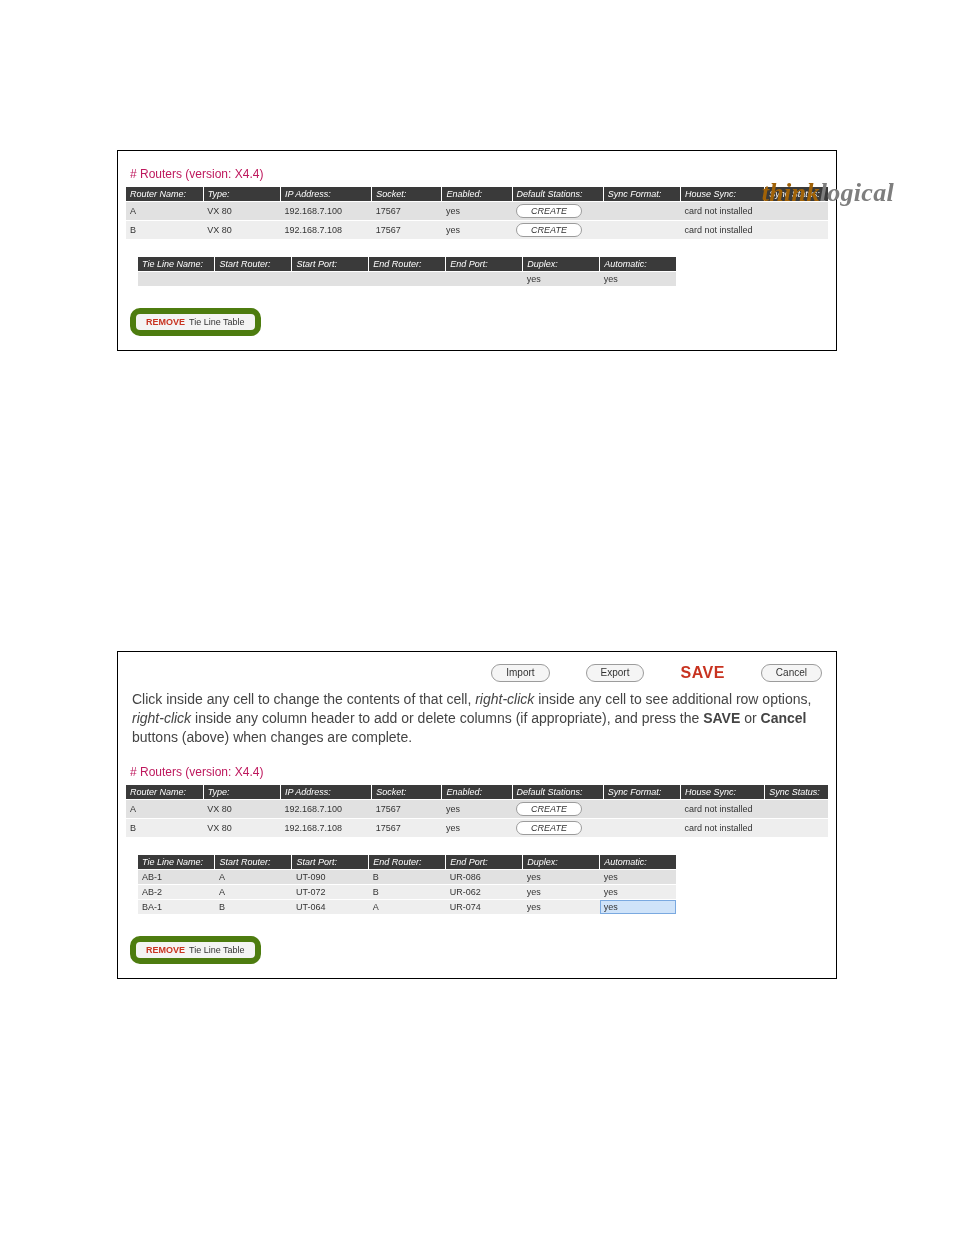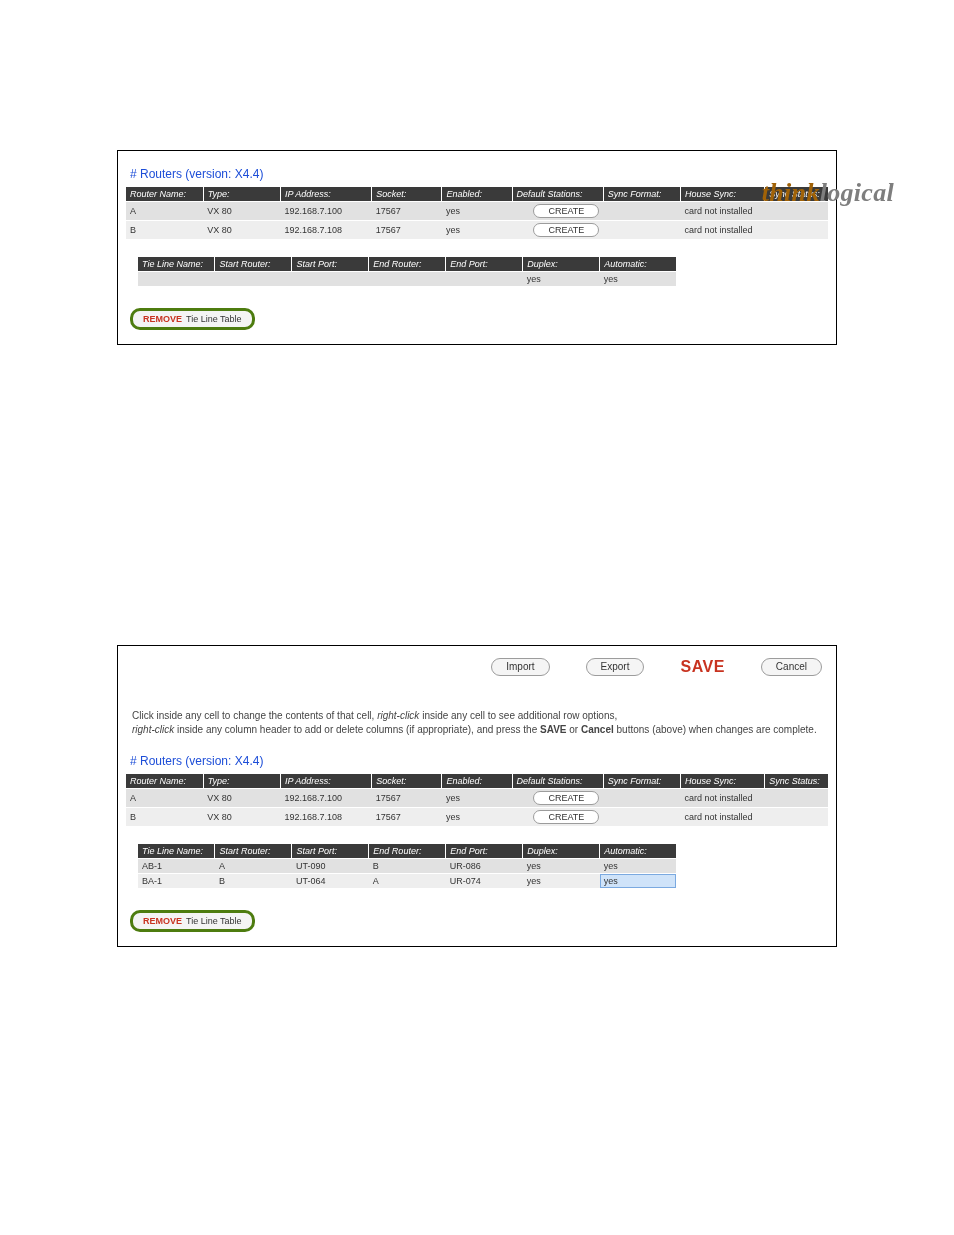--- a/index.html
+++ b/index.html
@@ -58,34 +58,33 @@
     cursor: pointer;
   }
   .save-label {
     color: #c83320;
     font-weight: 700;
     font-size: 16px;
     letter-spacing: 0.5px;
   }
 
   .instructions {
-    font-size: 10px;
+    font-size: 14px;
     color: #444;
     line-height: 1.35;
     padding: 0 6px 12px 6px;
-    margin-top: 25px;
   }
   .instructions em { font-style: italic; }
   .instructions strong { font-weight: 700; }
 
   .section-title {
     font-size: 12px;
     font-weight: 400;
     padding: 6px 4px 6px 4px;
-    color: #1d4ed8;
+    color: #be185d;
   }
 
   table.datatable {
     width: 100%;
     border-collapse: collapse;
     font-size: 9px;
     table-layout: fixed;
   }
   table.datatable th {
     background: #3a3a3a;
@@ -114,41 +113,41 @@
     border: 1px solid #9c9c9c;
     border-radius: 10px;
     padding: 0 14px;
     background: #fff;
     font-size: 9px;
     line-height: 12px;
     color: #333;
     display: inline-block;
     cursor: pointer;
   }
-  td.center { text-align: right; }
+  td.center { text-align: left; font-style: italic; }
 
   .highlight-cell {
     background: #cfe3f9 !important;
     box-shadow: inset 0 0 0 1px #7aa9e0;
   }
 
   .tieline-wrap {
     margin-top: 18px;
     padding-left: 12px;
   }
   table.tieline {
     width: 78%;
   }
 
   .remove-row {
     margin-top: 22px;
     padding-left: 4px;
   }
   .remove-btn {
-    border: 3px solid #4d7c0f;
+    border: 6px solid #4d7c0f;
     border-radius: 10px;
     padding: 1px 10px;
     background: #f4f4f4;
     font-size: 9px;
     line-height: 14px;
     cursor: pointer;
     display: inline-flex;
     align-items: baseline;
     gap: 4px;
   }
@@ -355,20 +354,29 @@
         <tr class="odd">
           <td>AB-1</td>
           <td>A</td>
           <td>UT-090</td>
           <td>B</td>
           <td>UR-086</td>
           <td>yes</td>
           <td>yes</td>
         </tr>
         <tr class="even">
+          <td>AB-2</td>
+          <td>A</td>
+          <td>UT-072</td>
+          <td>B</td>
+          <td>UR-062</td>
+          <td>yes</td>
+          <td>yes</td>
+        </tr>
+        <tr class="even">
           <td>BA-1</td>
           <td>B</td>
           <td>UT-064</td>
           <td>A</td>
           <td>UR-074</td>
           <td>yes</td>
           <td class="highlight-cell">yes</td>
         </tr>
       </tbody>
     </table>

